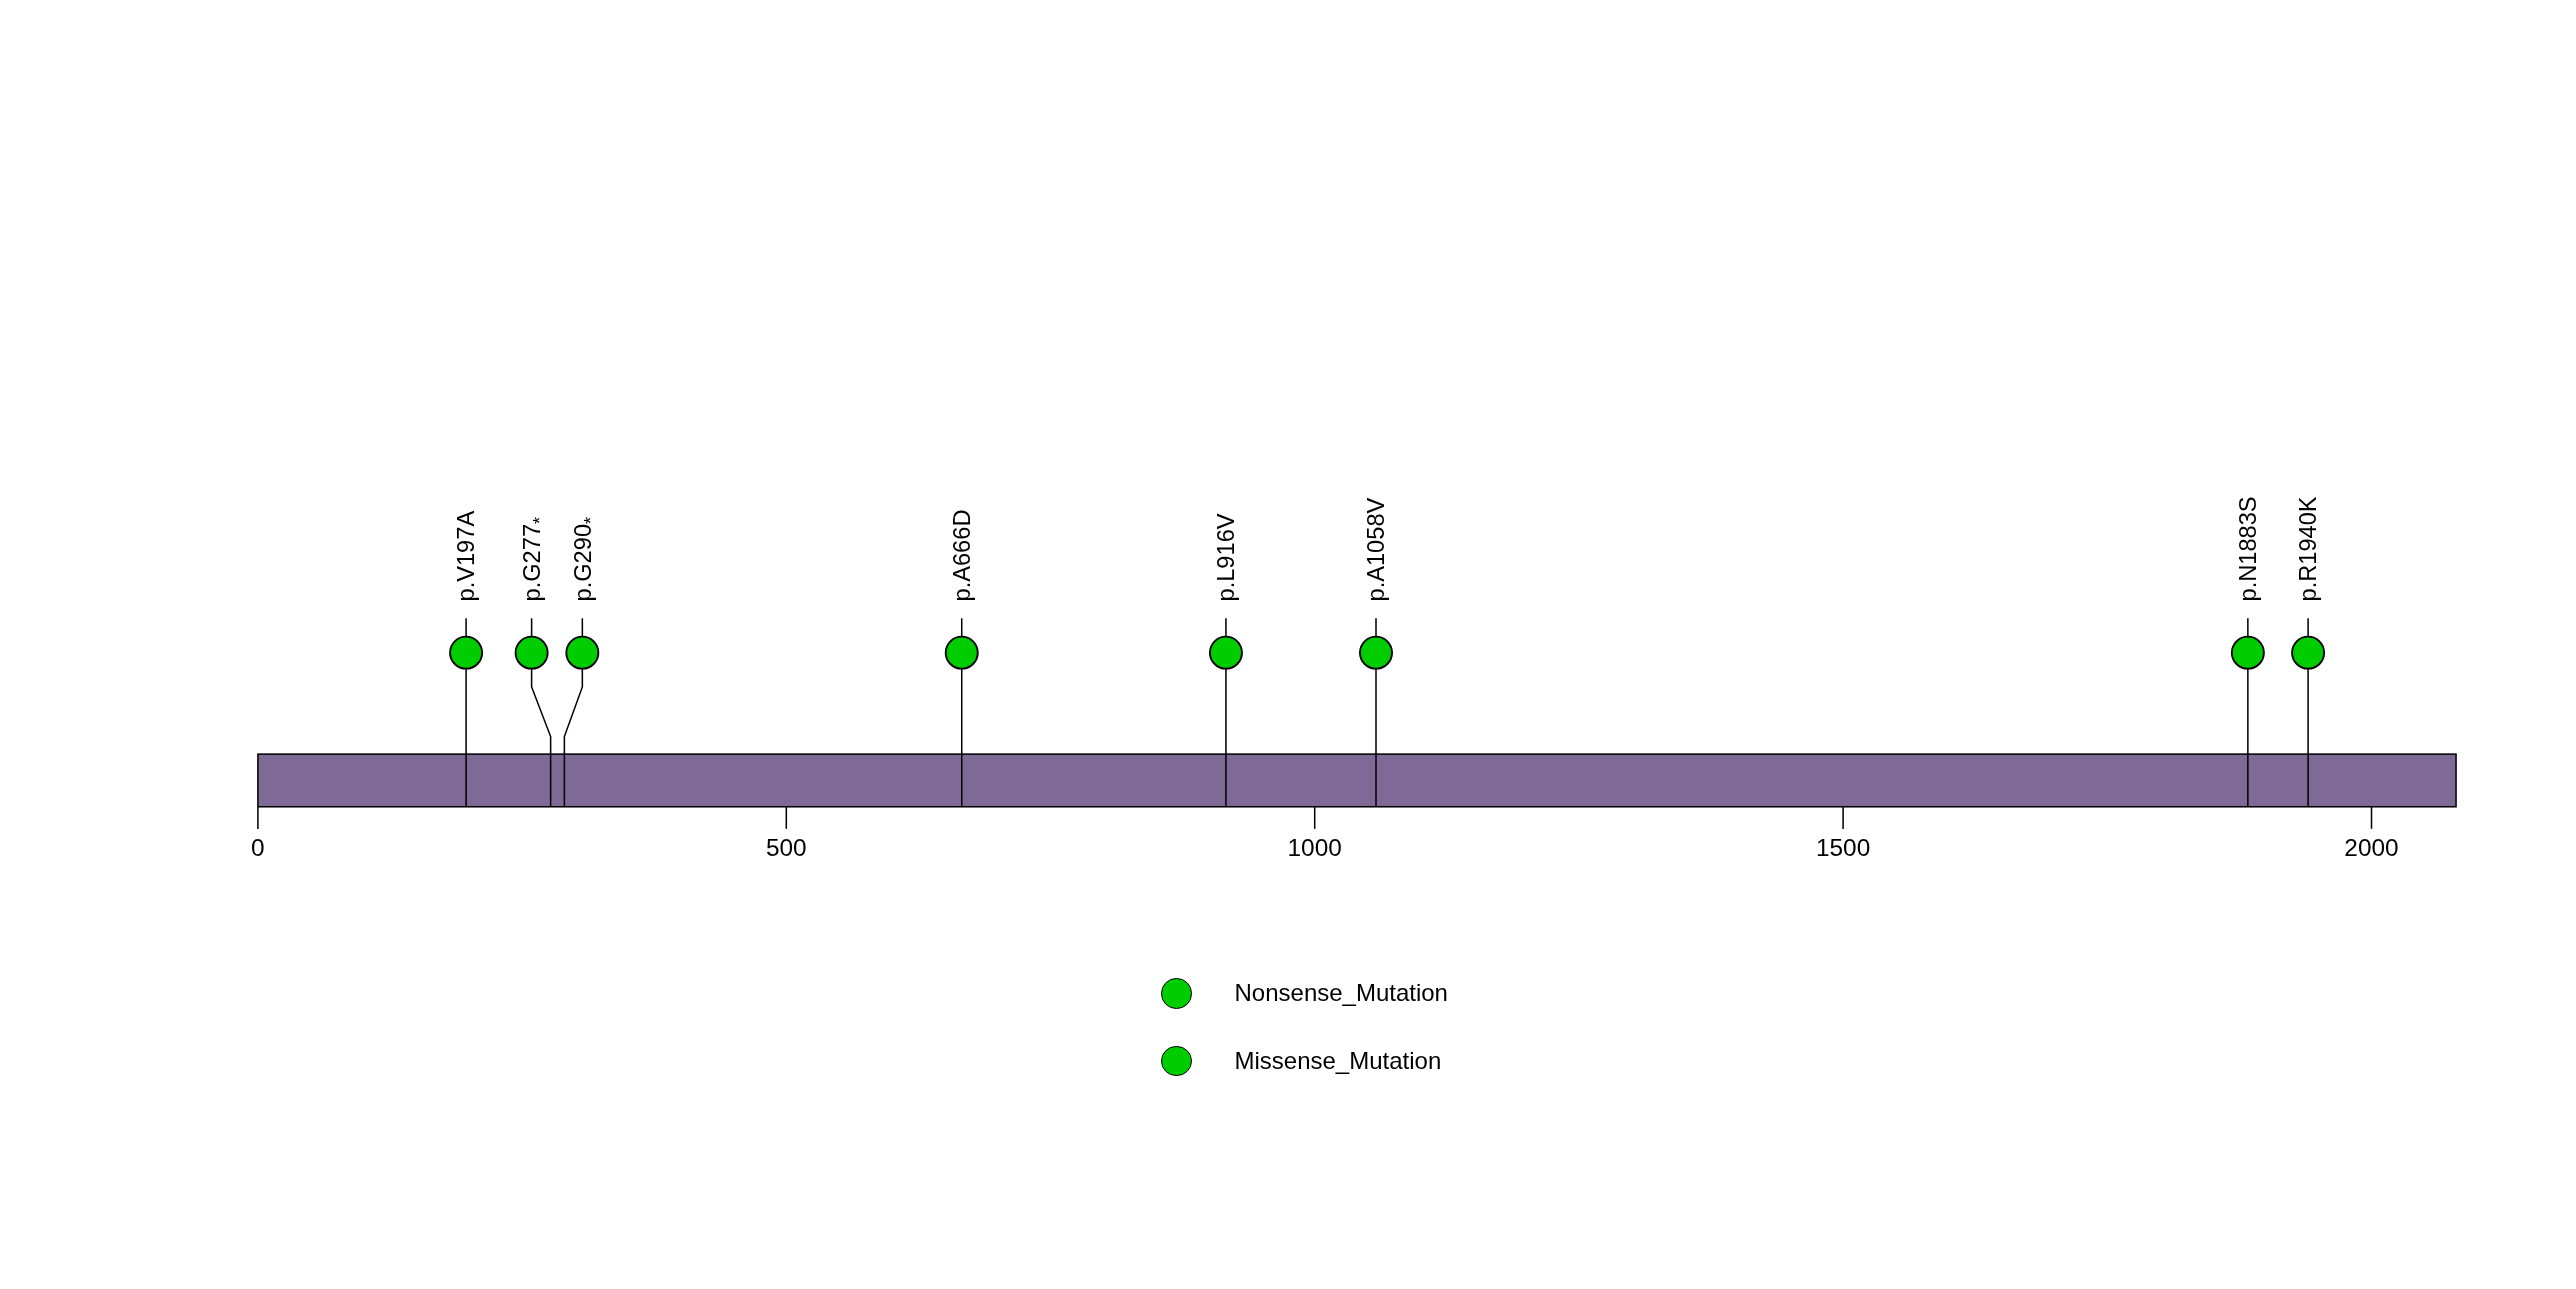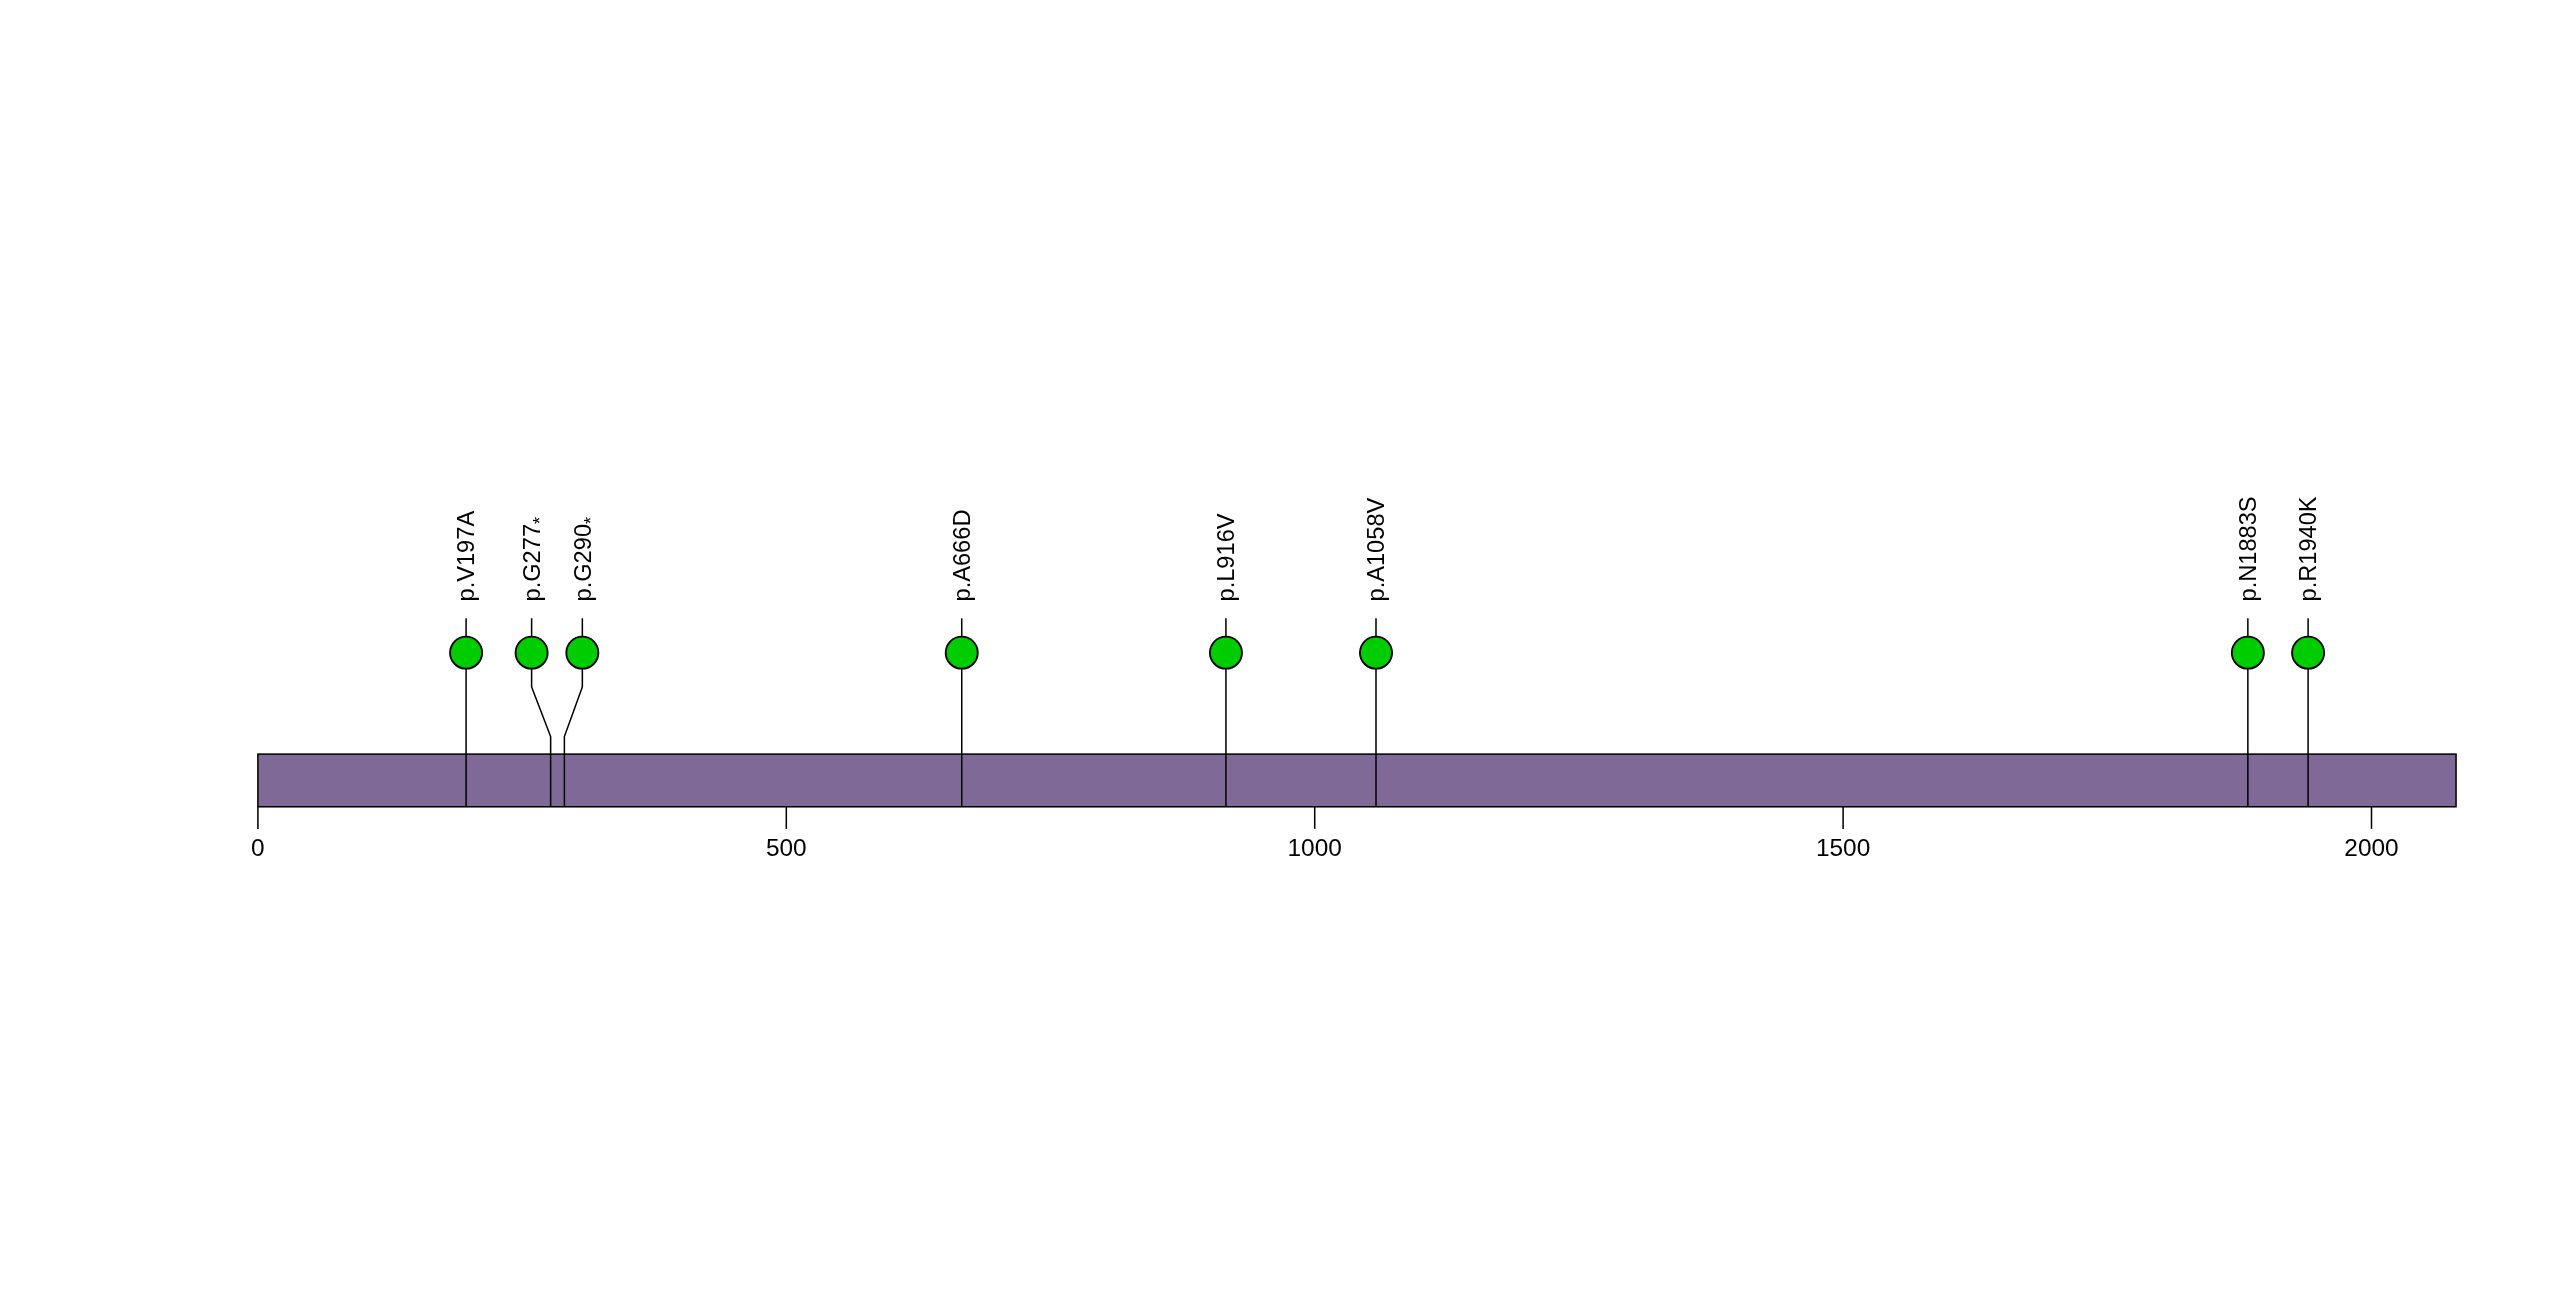--- a/index.html
+++ b/index.html
@@ -96,15 +96,25 @@
       <line x1="2945.955" y1="810" x2="2945.955" y2="834" stroke="#000000" stroke-width="2"></line>
       <path d="M 2945.955 876 L 2945.955 900 L 2945.955 965 L 2945.955 1057" fill="none" stroke="#000000" stroke-width="2"></path>
       <circle cx="2945.955" cy="855" r="21" fill="#00CD00" stroke="#000000" stroke-width="2.5"></circle>
       <text font-size="31" text-anchor="start" transform="translate(2956.955 788) rotate(-90)"><tspan>p.N1883S</tspan></text>
       <line x1="3024.9" y1="810" x2="3024.9" y2="834" stroke="#000000" stroke-width="2"></line>
       <path d="M 3024.9 876 L 3024.9 900 L 3024.9 965 L 3024.9 1057" fill="none" stroke="#000000" stroke-width="2"></path>
       <circle cx="3024.9" cy="855" r="21" fill="#00CD00" stroke="#000000" stroke-width="2.5"></circle>
       <text font-size="31" text-anchor="start" transform="translate(3035.9 788) rotate(-90)"><tspan>p.R1940K</tspan></text>
     </svg>
 
+  <div class="legend">
+    <div class="legend-row">
+      <span class="legend-swatch" style="background: rgb(0, 205, 0);"></span>
+      <span class="legend-label">Nonsense_Mutation</span>
+    </div>
+    <div class="legend-row">
+      <span class="legend-swatch" style="background: rgb(0, 205, 0);"></span>
+      <span class="legend-label">Missense_Mutation</span>
+    </div>
+  </div>
 
 </div>
 
 
 </body></html>

